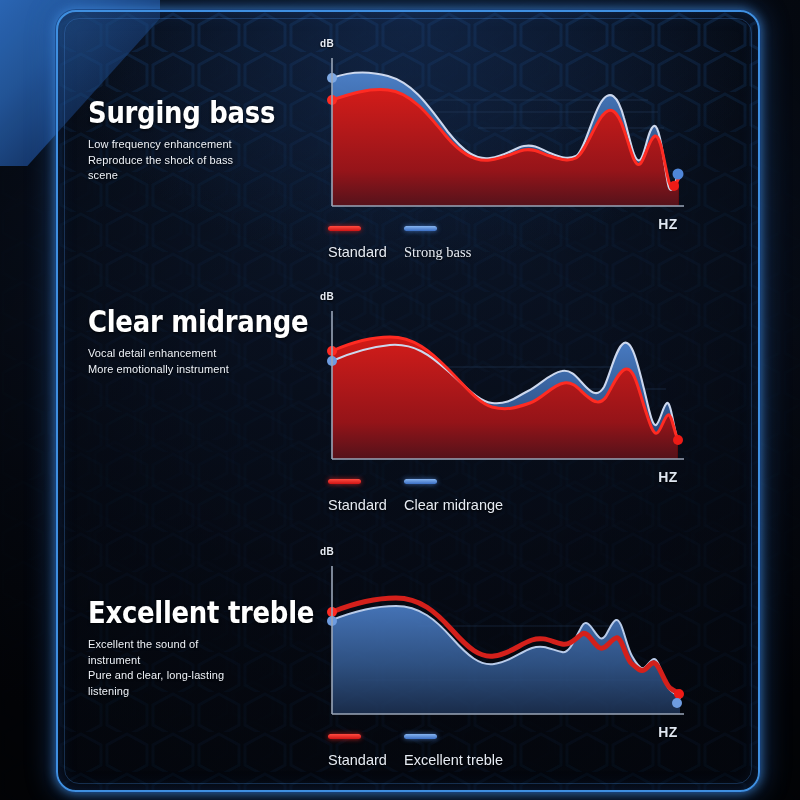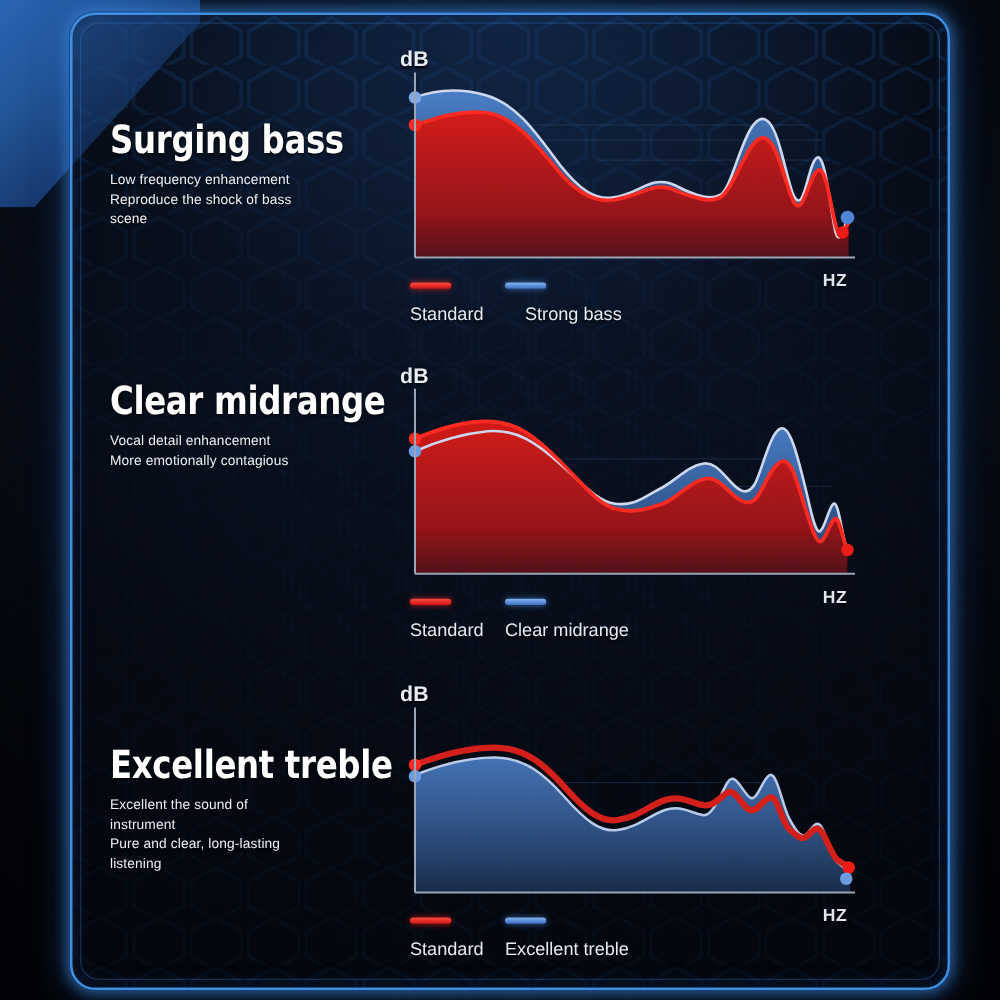--- a/index.html
+++ b/index.html
@@ -85,21 +85,21 @@
     line-height:1.42;
     color:#eef2f8;
     text-shadow:0 1px 2px rgba(0,0,0,.8);
     letter-spacing:.1px;
   }
   .sub div{white-space:nowrap;}
 
   
   .chart-wrap{position:absolute;left:318px;width:370px;}
   .axis-label-db{
-    position:absolute;left:2px;top:0;font-size:17px;color:#e9eef6;font-weight:bold;
+    position:absolute;left:2px;top:0;font-size:10px;color:#e9eef6;font-weight:bold;
     letter-spacing:.3px;text-shadow:0 1px 2px #000;
   }
   .axis-label-hz{
     position:absolute;right:10px;font-size:14px;color:#dfe6f0;font-weight:bold;
     letter-spacing:.6px;text-shadow:0 1px 2px #000;
   }
   .plot{position:absolute;left:0;top:18px;width:366px;height:160px;}
   .plot svg{display:block;}
 
   .legend{position:absolute;left:10px;font-size:14.5px;color:#e6ebf3;white-space:nowrap;}
@@ -225,32 +225,32 @@
         </svg>
       </div>
 
       <div class="legend" style="top:188px;">
         <div class="marks">
           <span class="dash red"></span>
           <span class="dash blue" style="left:76px;"></span>
         </div>
         <div class="labels">
           <span style="left:0;">Standard</span>
-          <span style="left:92px;">Strong bass</span>
+          <span style="left:76px;font-family:Liberation Serif, serif;">Strong bass</span>
         </div>
       </div>
     </div>
   </div>
 
   <div class="section sec2">
     <div class="text-col" style="top:22px;">
       <div class="heading">Clear midrange</div>
       <div class="sub">
         <div>Vocal detail enhancement</div>
-        <div>More emotionally contagious</div>
+        <div>More emotionally instrument</div>
       </div>
     </div>
 
     <div class="chart-wrap" style="top:8px;height:230px;">
       <div class="axis-label-db">dB</div>
       <div class="axis-label-hz" style="top:178px;">HZ</div>
 
       <div class="plot">
         <svg width="366" height="160" viewBox="0 0 366 160">
           <defs>

